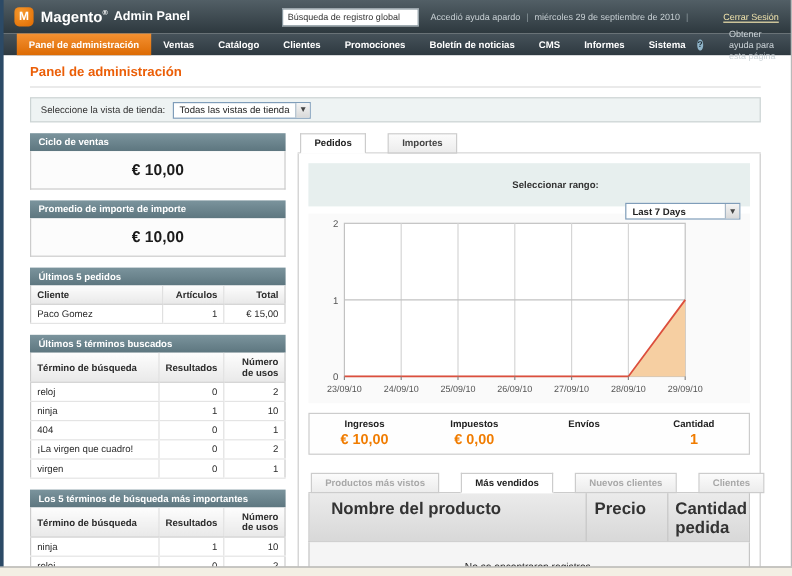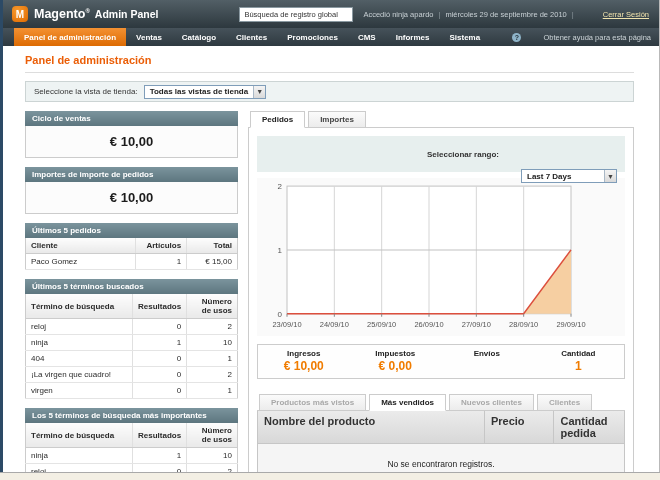--- a/index.html
+++ b/index.html
@@ -28,87 +28,88 @@
   .nav-item.active { background:linear-gradient(#f49132,#dd6b03); }
   .help { margin-left:auto; display:flex; align-items:center; gap:22px; color:#cdd5d9; font-size:7.5px; cursor:pointer; }
   .help-icon { width:9px; height:9px; border-radius:50%; background:#8fb4c9; color:#22313a; font-size:7px; line-height:9px; text-align:center; font-weight:bold; }
 
   
   .content { padding:8px 25px 0 25px; }
   .page-title { color:#eb5e07; font-size:11px; font-weight:bold; }
   .title-rule { border:none; border-top:1px solid #ddd; margin:6px 0 8px; }
   .store-bar { height:21px; background:#eef3f3; border:1px solid #ccd4d4; display:flex; align-items:center; padding:0 8px; gap:6px; font-size:8px; color:#333; }
   .select-box { display:inline-flex; align-items:center; background:#fff; border:1px solid #7f9db9; height:14px; font-size:8px; color:#222; cursor:pointer; }
-  .select-box .sel-val { padding:0 5px; white-space:nowrap;font-weight:bold; }
+  .select-box .sel-val { padding:0 5px; white-space:nowrap; }
   .select-box .sel-arrow { width:12px; align-self:stretch; background:linear-gradient(#f4f4f4,#d9d9d9); border-left:1px solid #a9b8c6;
     display:flex; align-items:center; justify-content:center; font-size:7px; color:#444; }
 
   .columns { display:flex; gap:10px; margin-top:9px; }
   .col-left { width:213px; flex:none; }
   .col-right { flex:1; min-width:0; }
 
   
   .box { margin-bottom:9px; }
   .box-head { background:linear-gradient(#7b949d,#5d767f); color:#fff; font-size:8px; font-weight:bold; padding:3px 7px; }
   .box-value { border:1px solid #ccc; border-top:none; background:#fcfcfc; text-align:center; font-size:13px; font-weight:bold; color:#1c1c1c; padding:8px 0; }
   table.mini { width:100%; border-collapse:collapse; font-size:8px; color:#2b2b2b; border:1px solid #ccc; border-top:none; background:#fff; }
   table.mini th { background:linear-gradient(#fdfdfd,#e9e9e9); font-weight:bold; text-align:left; padding:3px 5px; border-bottom:1px solid #ccc; }
   table.mini td { padding:3px 5px; border-bottom:1px solid #e4e4e4; }
   table.mini .num { text-align:right; }
   table.mini th.num, table.mini td.num { border-left:1px solid #e0e0e0; width:24%; }
 
   
   .tabs { display:flex; border-bottom:1px solid #ccc; padding-left:2px; }
   .tab { font-size:8px; font-weight:bold; color:#444; background:linear-gradient(#fbfbfb,#ececec); border:1px solid #ccc;
-    padding:3px 11px; margin-right:3px; margin-bottom:-1px; cursor:pointer; white-space:nowrap; }
+    padding:3px 11px; margin-right:18px; margin-bottom:-1px; cursor:pointer; white-space:nowrap; }
   .tab.active { background:#fff; border-bottom-color:#fff; color:#222; }
   .tab.disabled { color:#a8a8a8; cursor:default; }
   .panel { border:1px solid #ccc; border-top:none; background:#fff; padding:8px; }
   .range-bar { background:#e7efee; height:36px; display:flex; align-items:center; justify-content:flex-end; gap:22px; padding:0 8px; font-size:8px; font-weight:bold; color:#333; }
   .range-bar .select-box { width:96px; justify-content:space-between;margin-top:44px; }
   .chart-wrap { margin-top:6px; background:#fafafa; }
   .chart-wrap svg { display:block; width:100%; height:158px; }
   .totals { display:flex; border:1px solid #ccc; background:#fefefe; margin-top:8px; padding:4px 0 5px; }
   .total { flex:1; text-align:center; }
   .t-label { display:block; font-size:8px; font-weight:bold; color:#222; }
   .t-value { display:block; font-size:12px; font-weight:bold; color:#f07c00; margin-top:1px; }
   .tabs.lower { margin-top:15px; }
-  .grid-head { display:flex; border:1px solid #c6c6c6; border-top:none; background:linear-gradient(#ebebeb,#d8d8d8); font-size:11px; font-weight:bold; color:#333; }
+  .grid-head { display:flex; border:1px solid #c6c6c6; border-top:none; background:linear-gradient(#ebebeb,#d8d8d8); font-size:14px; font-weight:bold; color:#333;padding-left:12px; }
   .grid-head > div { padding:4px 6px; border-right:1px solid #c6c6c6; }
   .grid-head > div:last-child { border-right:none; }
   .gc0 { width:62%; } .gc1 { width:19%; } .gc2 { width:19%; }
   .grid-empty { border:1px solid #c6c6c6; border-top:none; background:#f5f5f5; text-align:center; font-size:8.5px; color:#222; padding:15px 0 24px; }
 </style>
 </head>
 <body>
 
 <div class="window">
   <div class="left-strip"></div>
 
   <div class="topbar">
     <div class="logo-mark">M</div>
     <div class="brand"><span>Magento</span><sup>®</sup></div>
     <div class="brand-suffix">Admin Panel</div>
     <input class="search-input" type="text" value="Búsqueda de registro global" style="">
     <div class="session">
-      <span>Accedió ninja apardo</span>
+      <span>Accedió ayuda apardo</span>
       <span class="sep">|</span>
       <span>miércoles 29 de septiembre de 2010</span>
       <span class="sep">|</span>
       <span class="logout-link">Cerrar Sesión</span>
     </div>
   </div>
 
   <div class="mainnav">
     <div class="nav-items">
         <a class="nav-item active">Panel de administración</a>
         <a class="nav-item">Ventas</a>
         <a class="nav-item">Catálogo</a>
         <a class="nav-item">Clientes</a>
         <a class="nav-item">Promociones</a>
+        <a class="nav-item">Boletín de noticias</a>
         <a class="nav-item">CMS</a>
         <a class="nav-item">Informes</a>
         <a class="nav-item">Sistema</a>
       </div>
     <div class="help">
       <span class="help-icon">?</span>
       <span>Obtener ayuda para esta página</span>
     </div>
   </div>
 
@@ -127,21 +128,21 @@
     <div class="columns">
 
       <div class="col-left">
 
         <div class="box">
           <div class="box-head">Ciclo de ventas</div>
           <div class="box-value">€ 10,00</div>
         </div>
 
         <div class="box">
-          <div class="box-head">Importes de importe de pedidos</div>
+          <div class="box-head">Promedio de importe de importe</div>
           <div class="box-value">€ 10,00</div>
         </div>
 
         <div class="box">
           <div class="box-head">Últimos 5 pedidos</div>
           <table class="mini">
             <thead>
               <tr>
                 <th>Cliente</th>
                 <th class="num">Artículos</th>

